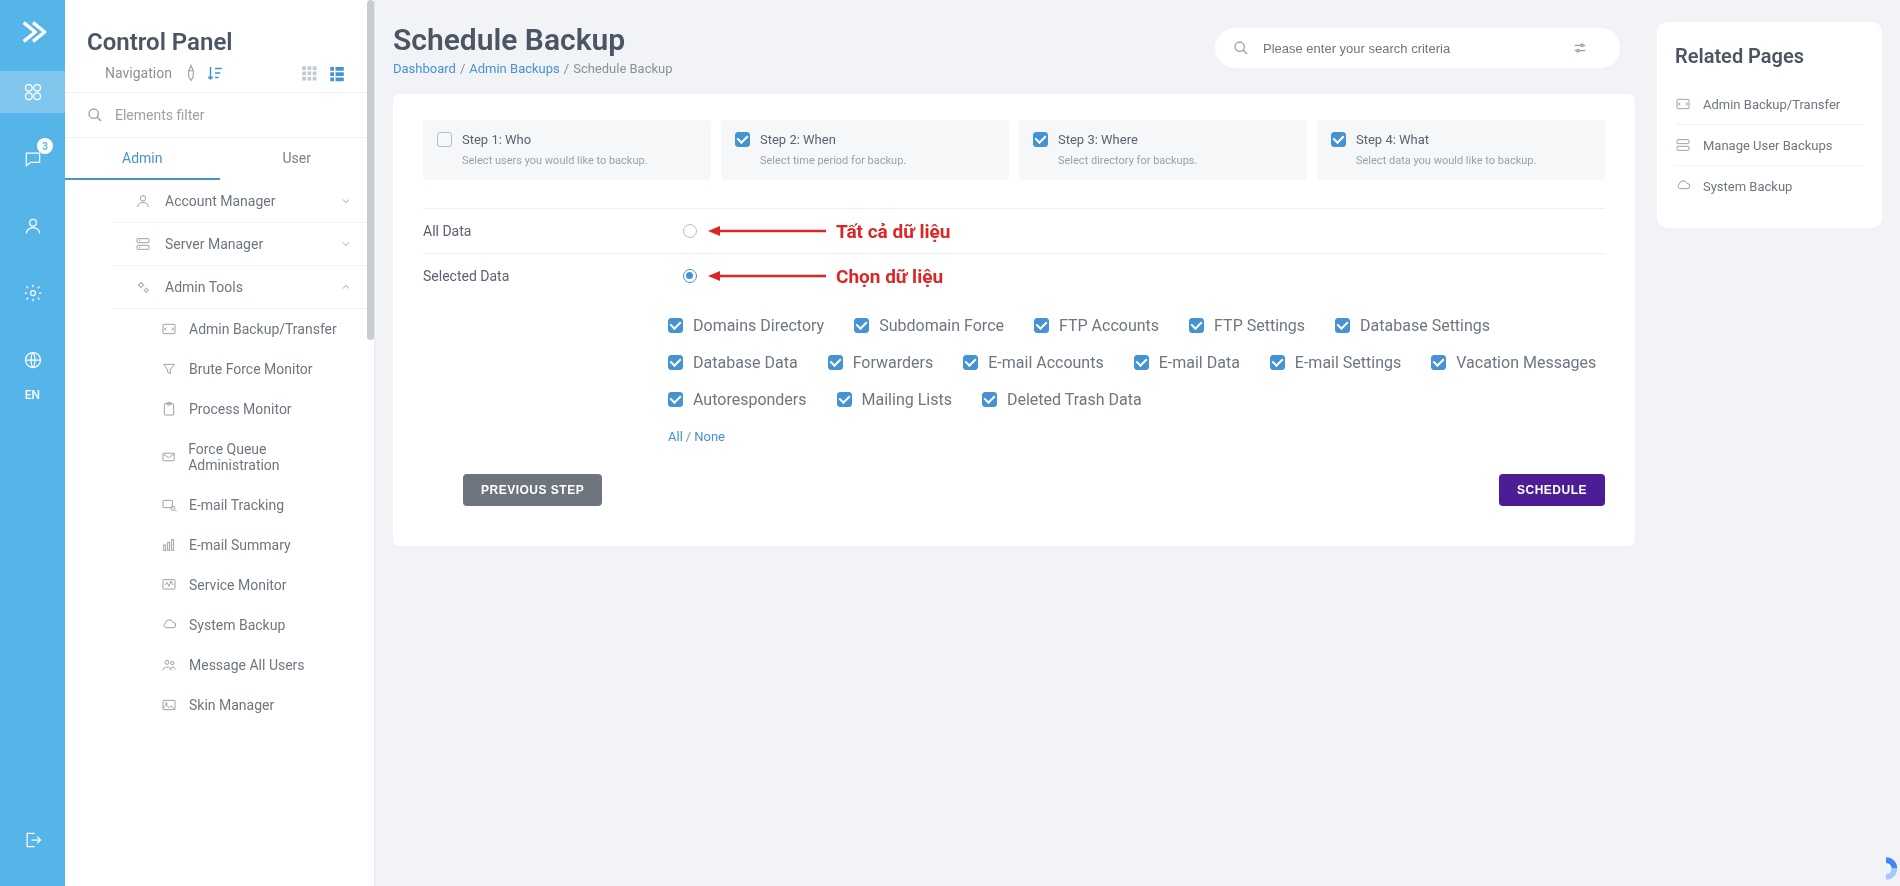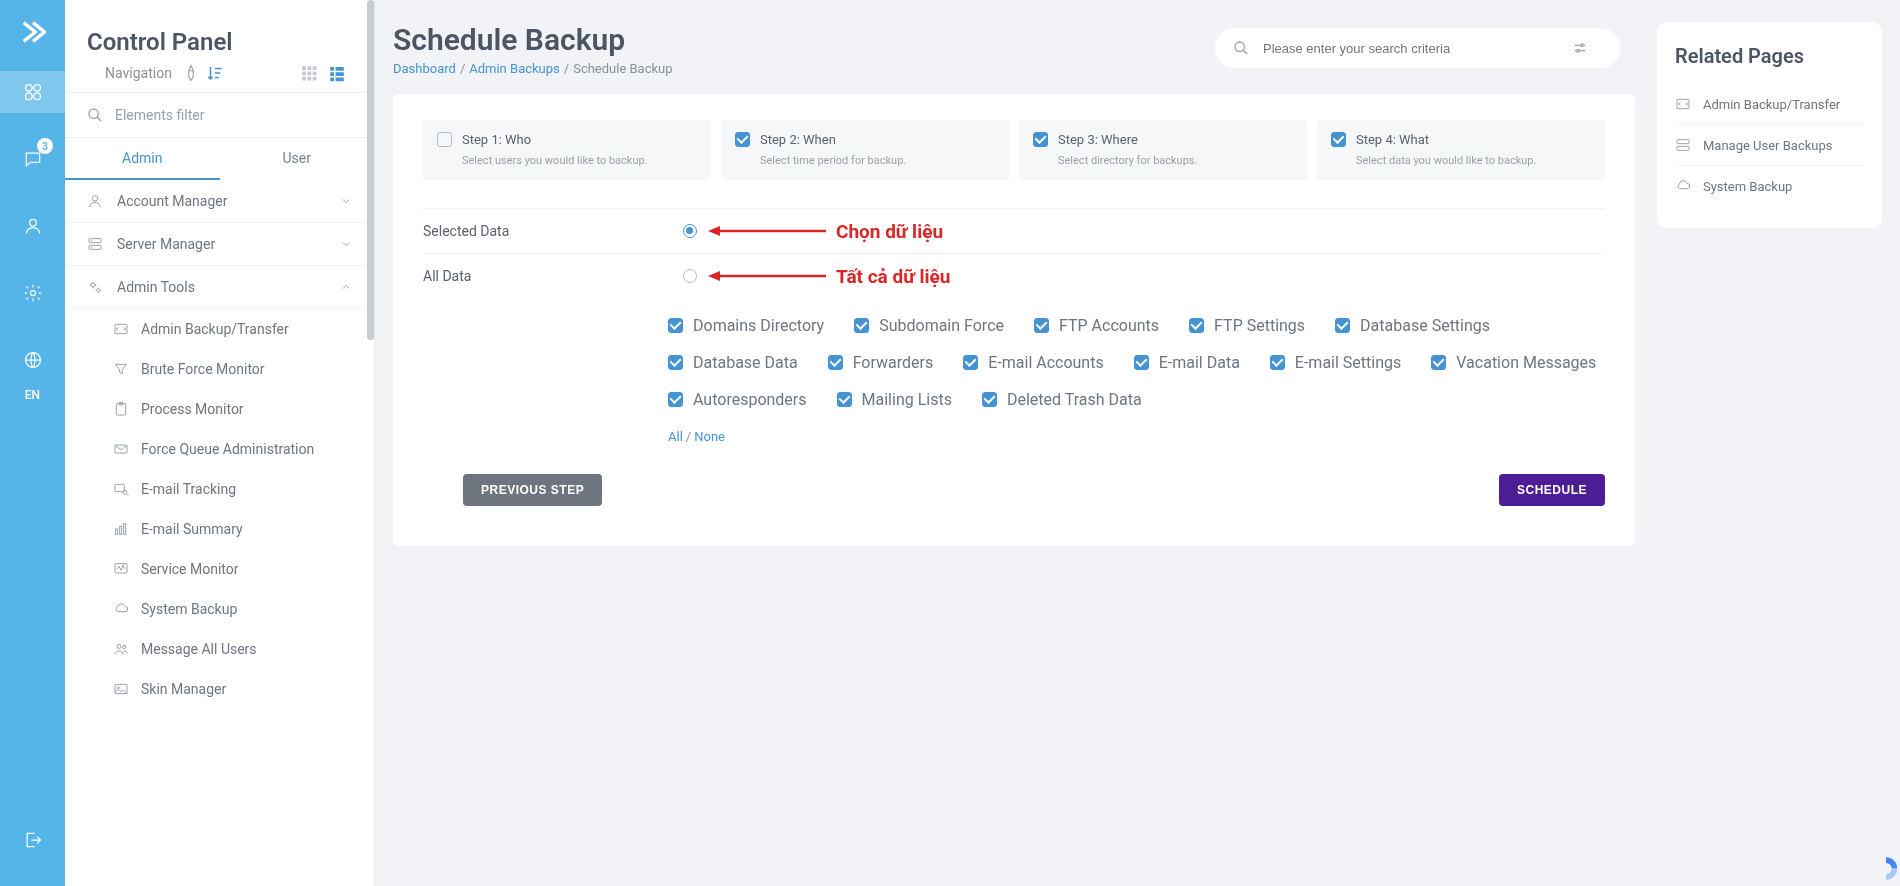--- a/index.html
+++ b/index.html
@@ -27,21 +27,21 @@
 .sb-navicons { display: flex; gap: 6px; margin-left: 10px; }
 .sb-navicons svg { width: 18px; height: 18px; }
 .sb-viewicons { margin-left: auto; margin-right: 6px; display: flex; gap: 10px; }
 .sb-viewicons svg { width: 18px; height: 18px; }
 .sb-filter { display: flex; align-items: center; padding: 14px 22px; border-top: 1px solid #eef0f3; border-bottom: 1px solid #eef0f3; color: #9aa1ab; }
 .sb-filter svg { width: 16px; height: 16px; margin-right: 12px; stroke: #9aa1ab; fill: none; stroke-width: 2; }
 .sb-filter-text { font-size: 14px; }
 .sb-tabs { display: flex; }
 .sb-tab { flex: 1; text-align: center; padding: 12px 0; font-size: 14px; color: #7b828c; cursor: pointer; border-bottom: 2px solid transparent; }
 .sb-tab.active { color: #4593d3; border-bottom-color: #4593d3; }
-.sb-menu { overflow-y: auto; }
+.sb-menu { overflow-y: auto; padding-left: 48px; }
 .sb-item { display: flex; align-items: center; padding: 13px 22px; font-size: 14px; color: #6e7681; cursor: pointer; border-bottom: 1px solid #f0f2f4; }
 .sb-item svg.left { width: 16px; height: 16px; margin-right: 14px; stroke: #9aa1ab; fill: none; stroke-width: 1.5; }
 .sb-item svg.chev { margin-left: auto; width: 12px; height: 12px; stroke: #9aa1ab; fill: none; stroke-width: 2; }
 .sb-sub { display: flex; align-items: center; padding: 12px 22px 12px 48px; font-size: 14px; color: #6e7681; cursor: pointer; }
 .sb-sub svg { width: 16px; height: 16px; margin-right: 12px; stroke: #9aa1ab; fill: none; stroke-width: 1.5; }
 
 
 .main { flex: 1; display: flex; padding: 22px 18px; gap: 22px; overflow: hidden; }
 .content { flex: 1; min-width: 0; }
 .page-title { font-size: 30px; font-weight: 600; color: #4b5563; }
@@ -339,42 +339,42 @@
             </div>
             <div class="step">
               <div class="step-head">
                 <span class="chk checked"></span>
                 <span class="step-title">Step 4: What</span>
               </div>
               <div class="step-desc">Select data you would like to backup.</div>
             </div>
           </div>
 
+        <div class="radio-row">
+          <span class="radio-label">All Data</span>
+          <span class="radio"></span>
+          <div class="arrow-annot">
+            <svg viewBox="0 0 120 14">
+                <line x1="8" y1="7" x2="118" y2="7" stroke="#dc2626" stroke-width="2.5"></line>
+                <polygon points="0,7 12,2 12,12" fill="#dc2626"></polygon>
+              </svg>
+            <span class="arrow-text">Tất cả dữ liệu</span>
+          </div>
+        </div>
         <div class="radio-row" style="border-top:1px solid #eef0f3;">
           <span class="radio-label">Selected Data</span>
           <span class="radio checked"></span>
           <div class="arrow-annot">
             <svg viewBox="0 0 120 14">
                 <line x1="8" y1="7" x2="118" y2="7" stroke="#dc2626" stroke-width="2.5"></line>
                 <polygon points="0,7 12,2 12,12" fill="#dc2626"></polygon>
               </svg>
             <span class="arrow-text">Chọn dữ liệu</span>
           </div>
         </div>
-        <div class="radio-row">
-          <span class="radio-label">All Data</span>
-          <span class="radio"></span>
-          <div class="arrow-annot">
-            <svg viewBox="0 0 120 14">
-                <line x1="8" y1="7" x2="118" y2="7" stroke="#dc2626" stroke-width="2.5"></line>
-                <polygon points="0,7 12,2 12,12" fill="#dc2626"></polygon>
-              </svg>
-            <span class="arrow-text">Tất cả dữ liệu</span>
-          </div>
-        </div>
 
         <div class="data-opts">
           <div class="opt-row" id="opts-container">
               <div class="opt">
                 <span class="chk checked"></span>
                 <span class="opt-label">Domains Directory</span>
               </div>
               <div class="opt">
                 <span class="chk checked"></span>
                 <span class="opt-label">Subdomain Force</span>

